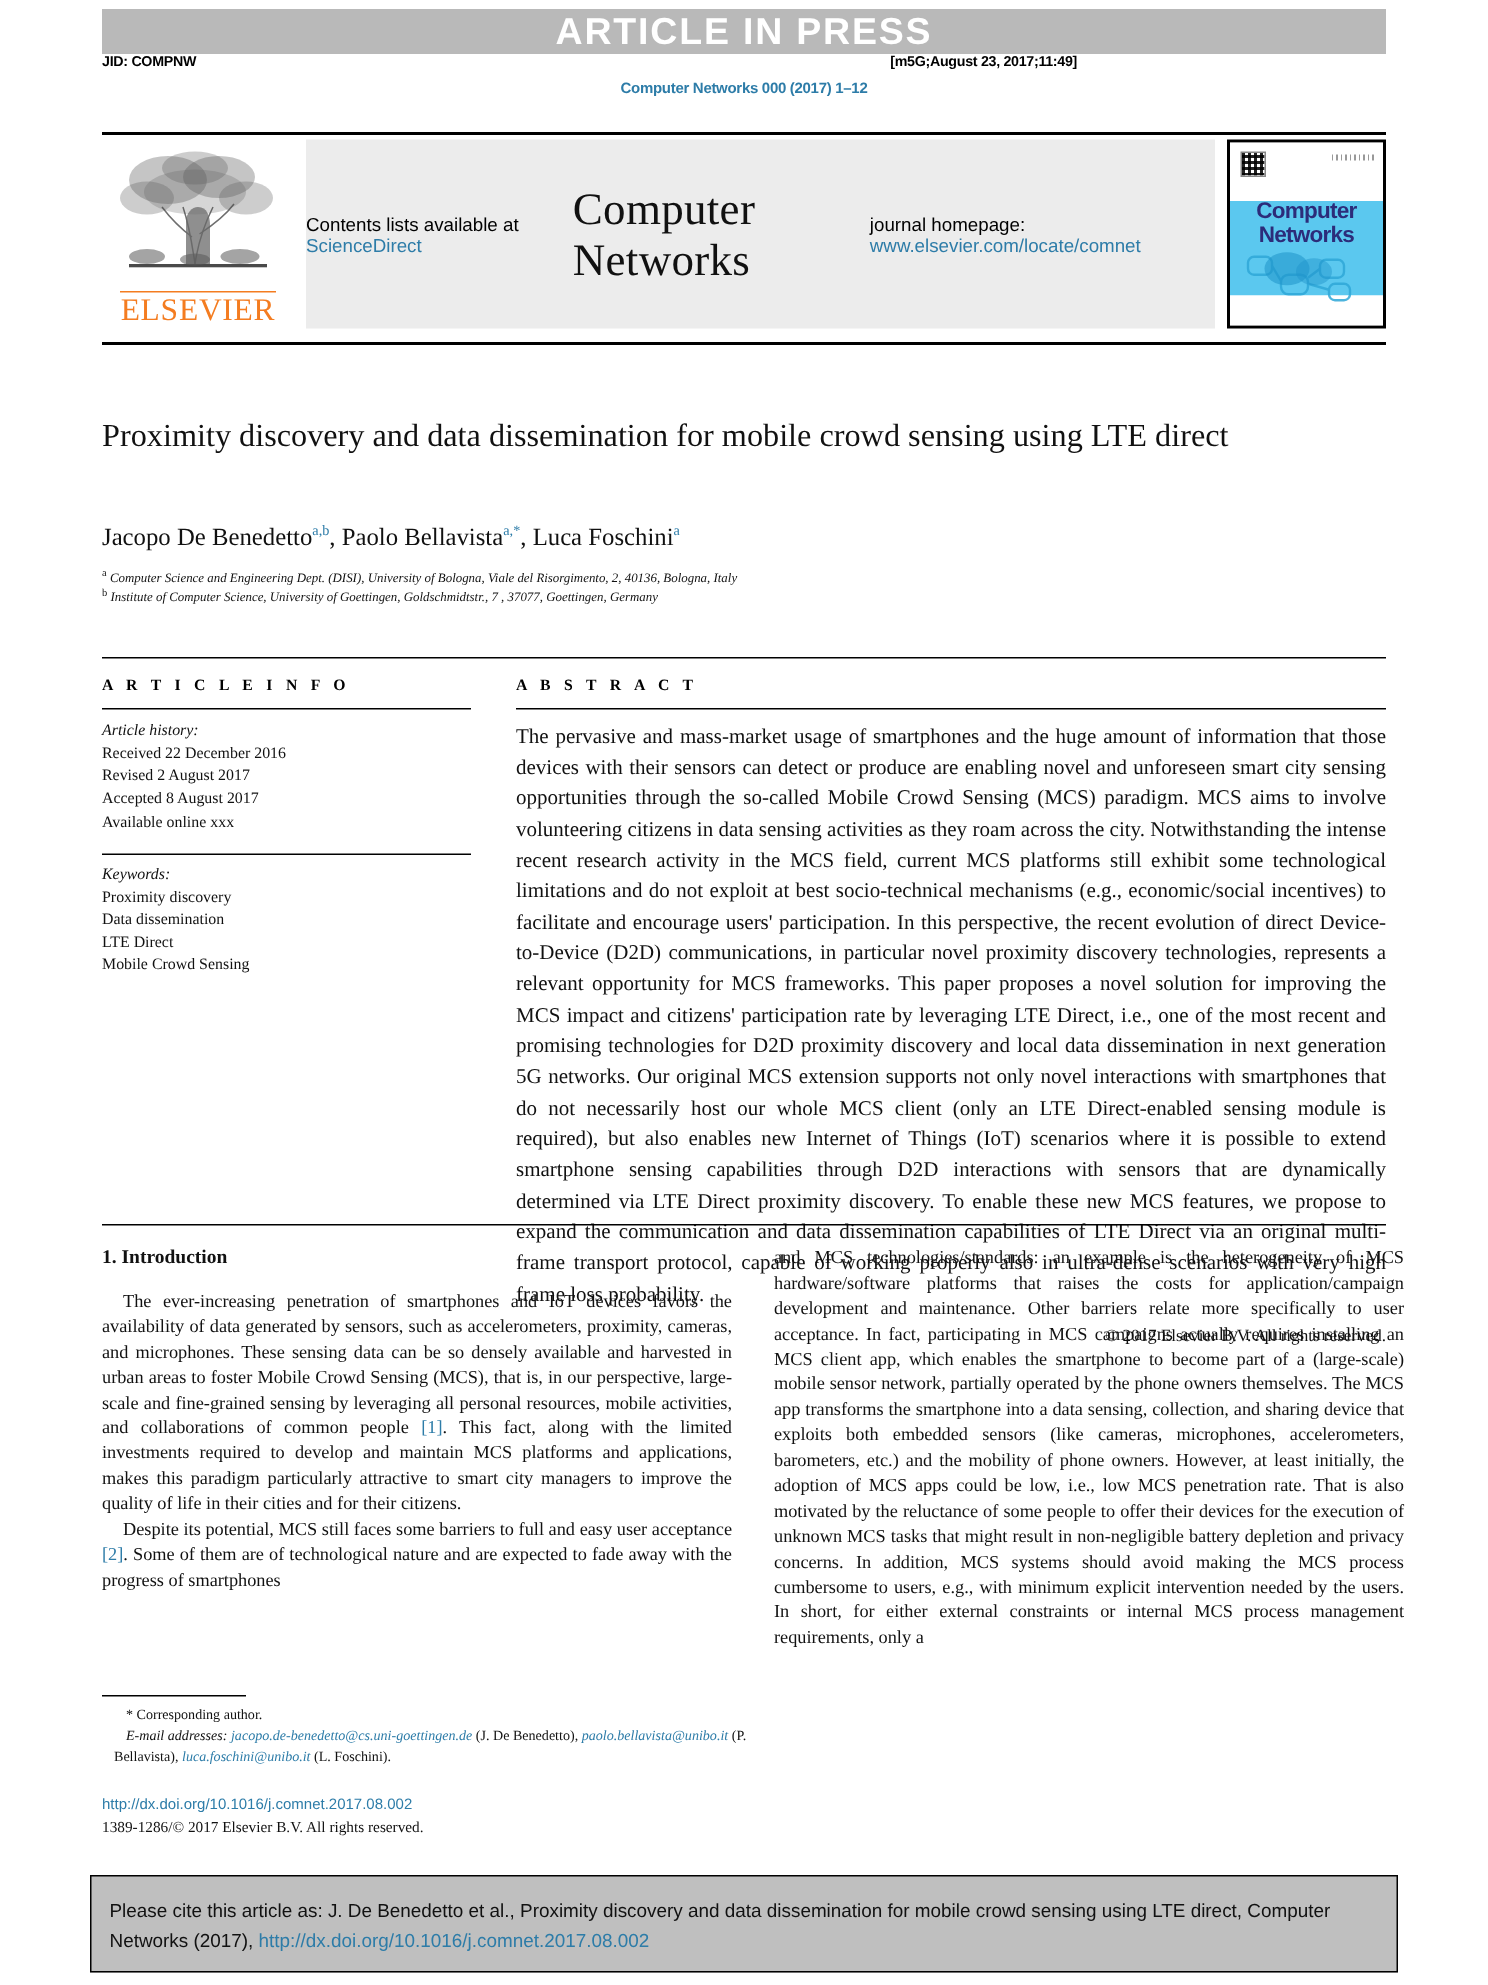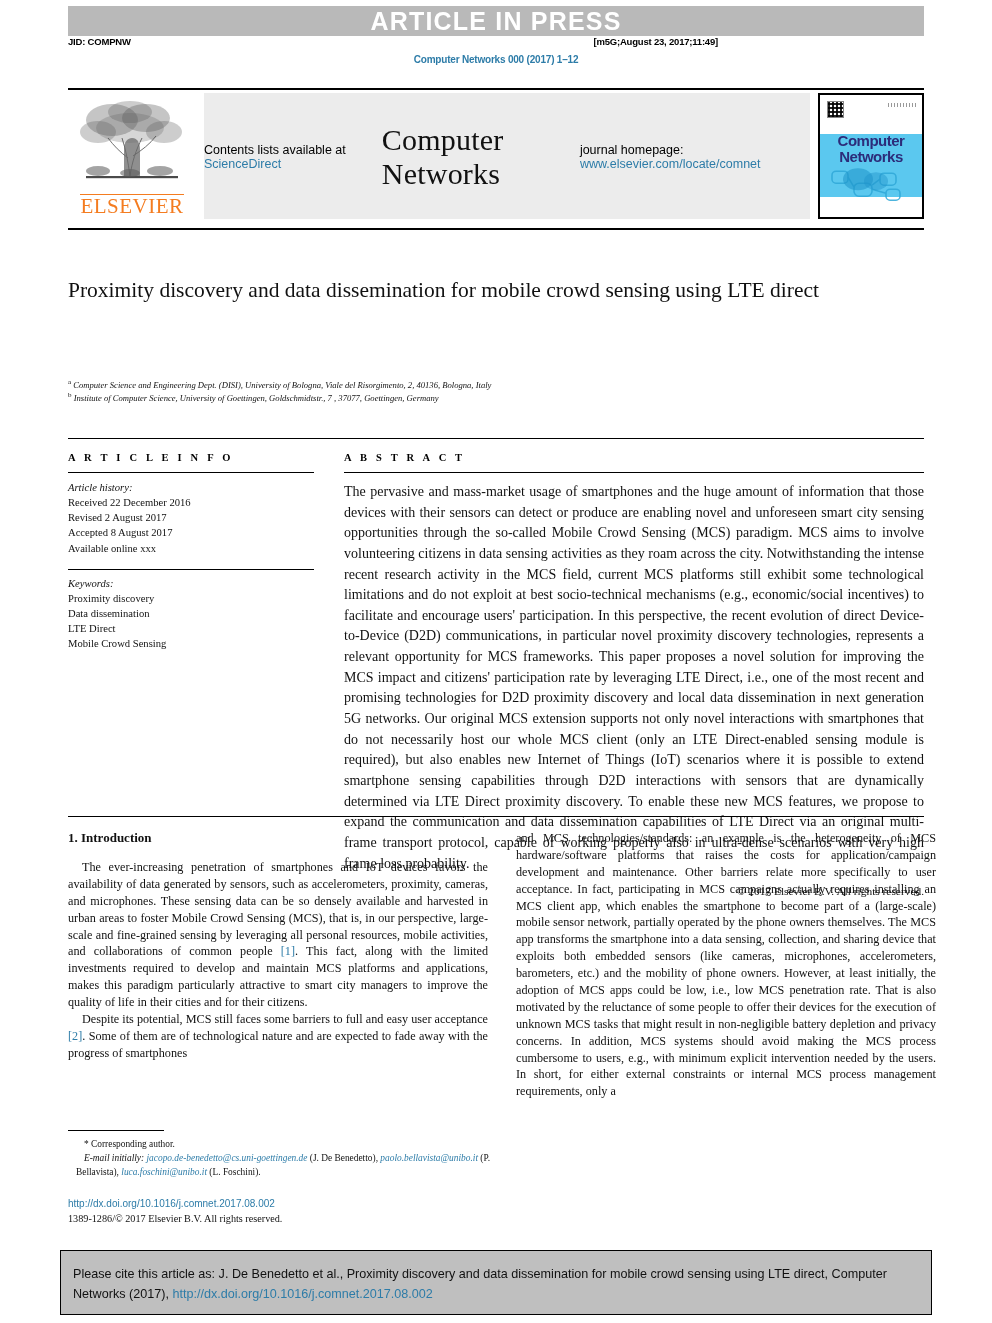--- a/index.html
+++ b/index.html
@@ -305,20 +305,23 @@
           <span class="l1">Computer</span>
           <span class="l2">Networks</span>
         </div>
       </div>
 
     </div>
   </div>
   <div class="masthead-bottom"></div>
 
   <div class="title">Proximity discovery and data dissemination for mobile crowd sensing using LTE direct</div>
+  <div class="authors">
+    Jacopo De Benedetto<sup>a,b</sup>, Paolo Bellavista<sup>a,*</sup>, Luca Foschini<sup>a</sup>
+  </div>
   <div class="affil a"><sup>a</sup> <span>Computer Science and Engineering Dept. (DISI), University of Bologna, Viale del Risorgimento, 2, 40136, Bologna, Italy</span></div>
   <div class="affil b"><sup>b</sup> <span>Institute of Computer Science, University of Goettingen, Goldschmidtstr., 7 , 37077, Goettingen, Germany</span></div>
 
   <div class="rule-main"></div>
 
   <div class="info-col">
     <div class="sec-head">A R T I C L E    I N F O</div>
     <div class="hrule"></div>
     <div class="info-body">
       <div class="ital">Article history:</div>
@@ -354,21 +357,21 @@
   </div>
 
   <div class="body-right">
     <p class="para" style="text-indent:0">and MCS technologies/standards: an example is the heterogeneity of MCS hardware/software platforms that raises the costs for application/campaign development and maintenance. Other barriers relate more specifically to user acceptance. In fact, participating in MCS campaigns actually requires installing an MCS client app, which enables the smartphone to become part of a (large-scale) mobile sensor network, partially operated by the phone owners themselves. The MCS app transforms the smartphone into a data sensing, collection, and sharing device that exploits both embedded sensors (like cameras, microphones, accelerometers, barometers, etc.) and the mobility of phone owners. However, at least initially, the adoption of MCS apps could be low, i.e., low MCS penetration rate. That is also motivated by the reluctance of some people to offer their devices for the execution of unknown MCS tasks that might result in non-negligible battery depletion and privacy concerns. In addition, MCS systems should avoid making the MCS process cumbersome to users, e.g., with minimum explicit intervention needed by the users. In short, for either external constraints or internal MCS process management requirements, only a</p>
   </div>
 
   <div class="fn-rule"></div>
   <div class="footnote">
     <div style="text-indent:8px">* Corresponding author.</div>
     <div style="text-indent:8px">
-      <span class="ital">E-mail initially:</span>
+      <span class="ital">E-mail addresses:</span>
       <span class="link">jacopo.de-benedetto@cs.uni-goettingen.de</span>
       <span>(J. De Benedetto),</span>
       <span class="link">paolo.bellavista@unibo.it</span>
       <span>(P. Bellavista),</span>
       <span class="link">luca.foschini@unibo.it</span>
       <span>(L. Foschini).</span>
     </div>
   </div>
 
   <div class="doi-block">

